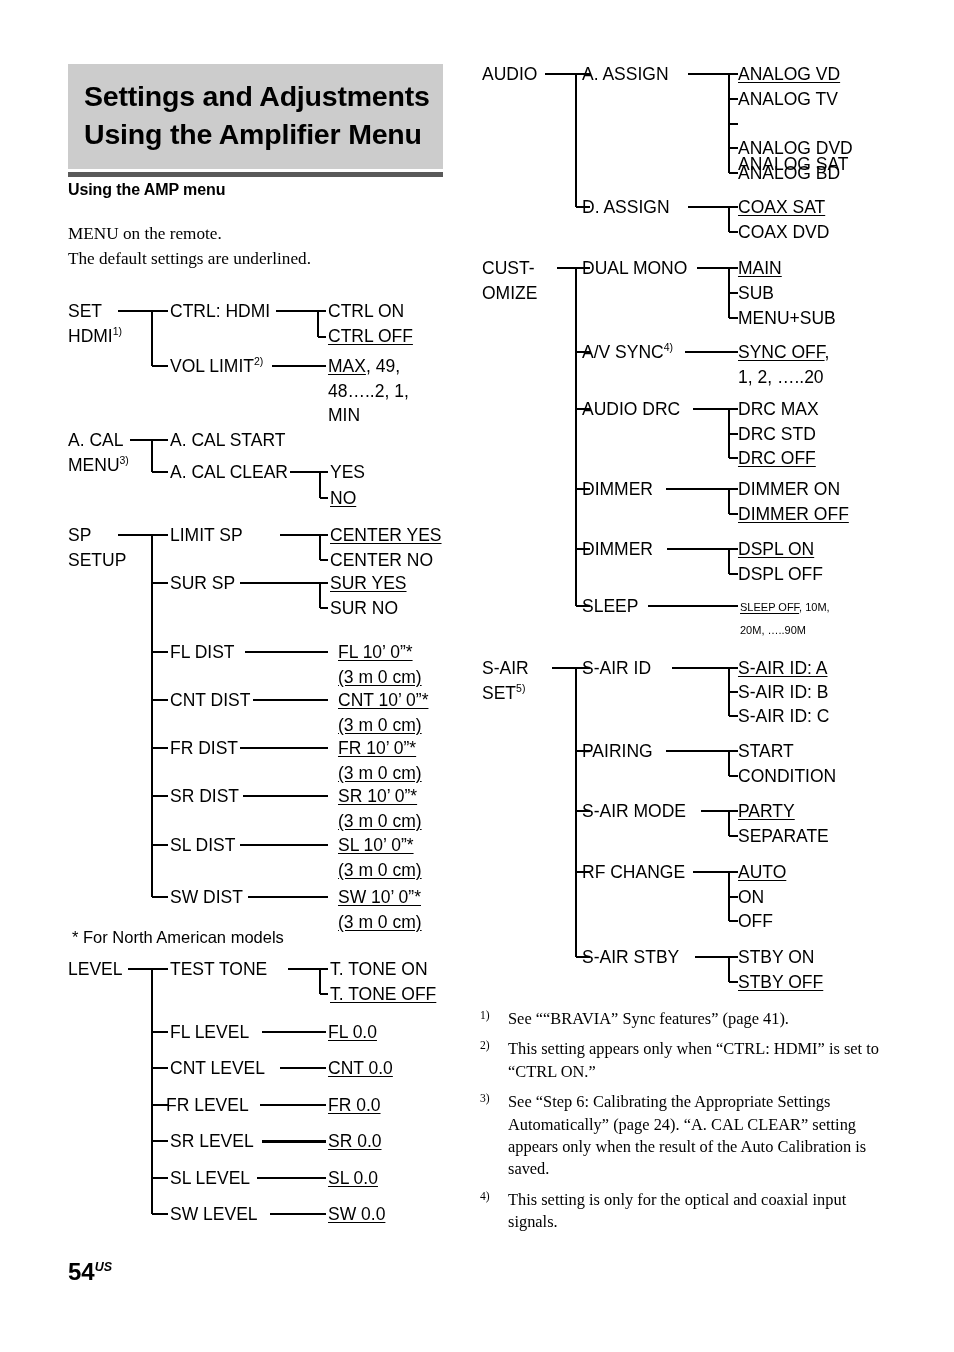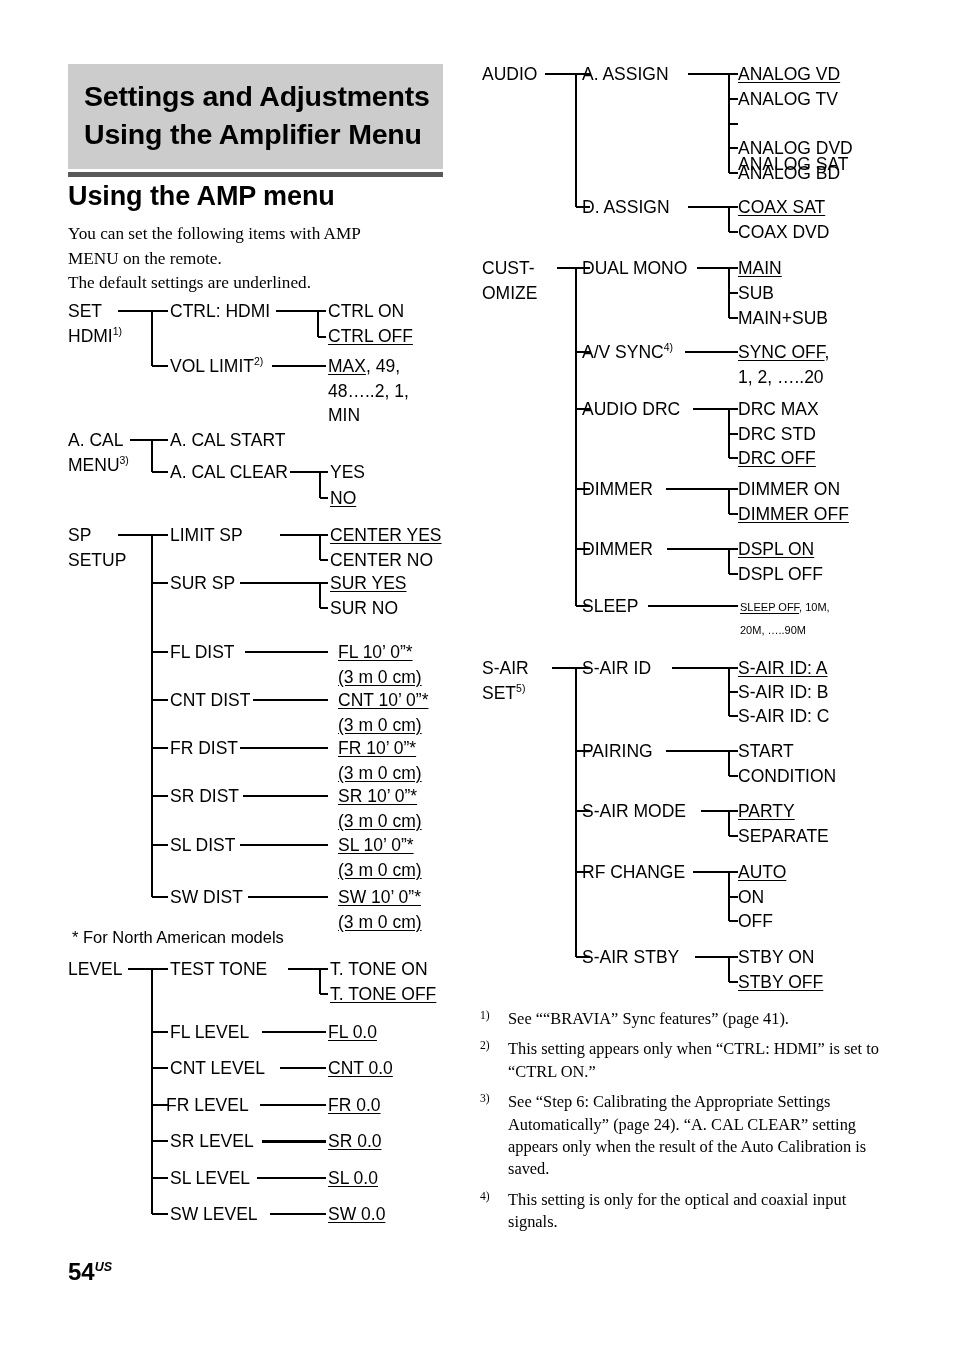--- a/index.html
+++ b/index.html
@@ -49,21 +49,21 @@
     top: 172px;
     width: 375px;
     height: 5px;
     background: #595959;
   }
   .section-heading {
     position: absolute;
     left: 68px;
     top: 181px;
     font-weight: bold;
-    font-size: 27px;
+    font-size: 16px;
     letter-spacing: -0.1px;
   }
 
   
   .intro {
     position: absolute;
     left: 68px;
     top: 222px;
     width: 380px;
     font-family: "Liberation Serif", serif;
@@ -163,21 +163,20 @@
 
   <div class="title-banner">
     <div class="line">Settings and Adjustments</div>
     <div class="line">Using the Amplifier Menu</div>
   </div>
 
   <div class="section-rule"></div>
   <div class="section-heading">Using the AMP menu</div>
 
   <div class="intro">
-    <div>You can set the following items with AMP</div>
     <div>MENU on the remote.</div>
     <div>The default settings are underlined.</div>
   </div>
 
   <svg class="tree" viewBox="0 0 954 1352" width="954" height="1352">
     <g stroke="#000" stroke-width="1.7" fill="none" shape-rendering="crispEdges">
 
       <path d="M118 311 H152"></path>
       <path d="M152 311 V366"></path>
       <path d="M152 311 H168"></path>
@@ -453,21 +452,21 @@
   <div class="node u" style="left:738px; top:195px;">COAX SAT</div>
   <div class="node" style="left:738px; top:220px;">COAX DVD</div>
 
   <div class="node" style="left:482px; top:256px;">
     <span>CUST-</span><br>
     <span>OMIZE</span>
   </div>
   <div class="node" style="left:582px; top:256px;">DUAL MONO</div>
   <div class="node u" style="left:738px; top:256px;">MAIN</div>
   <div class="node" style="left:738px; top:281px;">SUB</div>
-  <div class="node" style="left:738px; top:306px;">MAIN+SUB</div>
+  <div class="node" style="left:738px; top:306px;">MENU+SUB</div>
 
   <div class="node" style="left:582px; top:340px;">
     <span>A/V SYNC</span><sup>4)</sup>
   </div>
   <div class="node" style="left:738px; top:340px;">
     <span class="u">SYNC OFF</span><span>,</span><br>
     <span>1, 2, …..20</span>
   </div>
 
   <div class="node" style="left:582px; top:397px;">AUDIO DRC</div>

